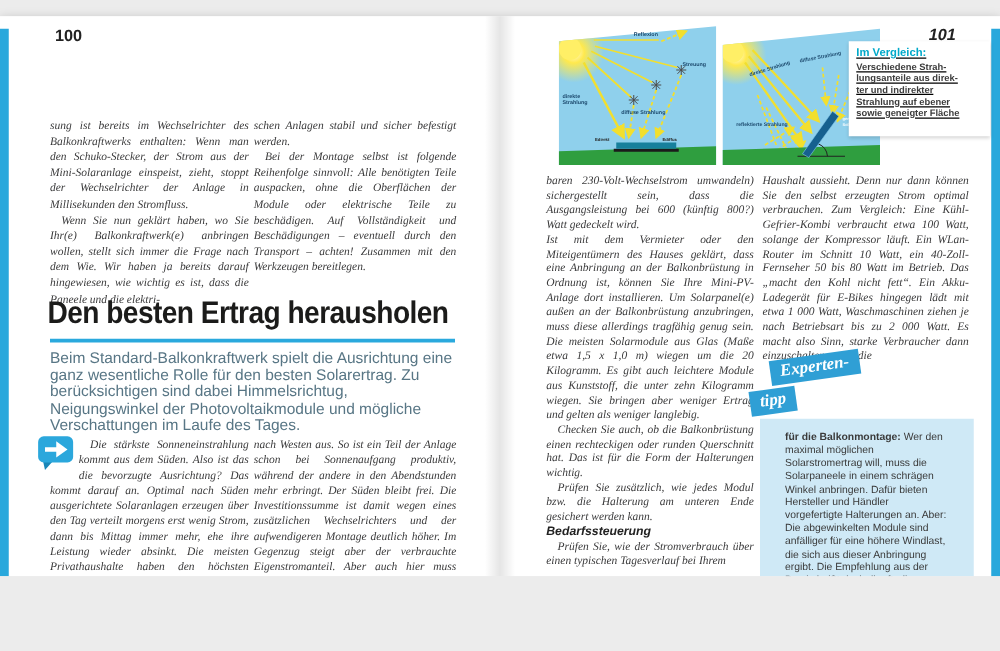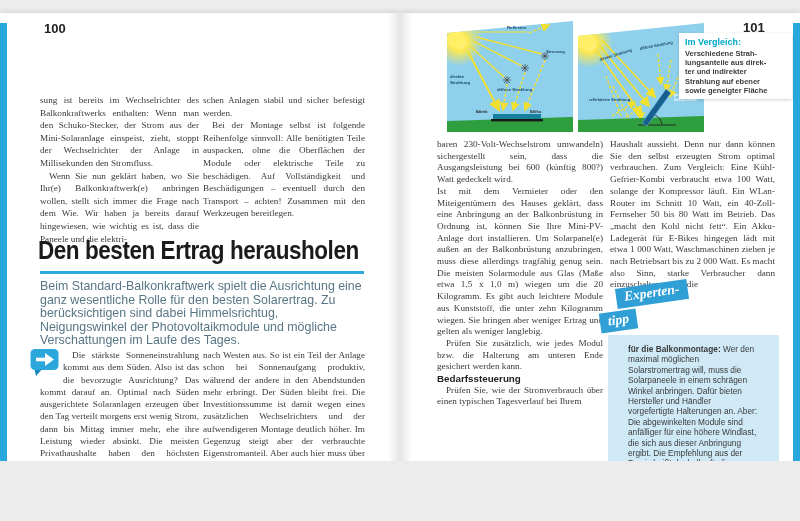--- a/index.html
+++ b/index.html
@@ -9,43 +9,43 @@
   .page{position:absolute;top:0;height:494px;background:#fff;}
   .page.left{left:0;width:400px;}
   .page.right{left:400px;width:400px;}
   .gutter{position:absolute;left:388px;top:0;width:24px;height:494px;
           background:linear-gradient(to right,rgba(0,0,0,0) 0%,rgba(0,0,0,.10) 50%,rgba(0,0,0,0) 100%);}
   .edge-bar{position:absolute;top:10px;width:7px;height:477px;background:#29a8dc;}
   .edge-bar.l{left:0;} .edge-bar.r{left:793px;}
   .pagenum{position:absolute;font-weight:bold;font-size:13px;color:#222;}
   .abs{position:absolute;}
   .serif{font-family:"Liberation Serif","DejaVu Serif",serif;font-size:9.2px;line-height:12.6px;
-         color:#3a3a3b;text-align:justify;}
+         color:#3a3a3b;text-align:justify;font-style:italic;}
   .serif p{margin:0;}
   .serif p.ind{text-indent:9px;}
   .lp-c1t{left:40px;top:94px;width:159px;}
   .lp-c2t{left:203px;top:94px;width:162px;}
   .big-head{left:38px;top:236px;width:380px;font-weight:bold;font-size:25px;letter-spacing:-0.5px;
             color:#1b1b1a;transform:scaleX(.9);transform-origin:left top;white-space:nowrap;}
   .head-rule{left:40px;top:271px;width:324px;height:2.5px;background:#2aa9dd;}
   .intro{left:40px;top:280px;width:327px;font-size:12.4px;line-height:13.5px;color:#587685;}
   .bubble{left:29px;top:348px;width:31px;height:29px;}
   .lp-c1b{left:40px;top:349px;width:159px;line-height:12.3px;}
   .lp-c1b .floatbox{float:left;width:23px;height:26px;}
   .lp-c2b{left:203px;top:349px;width:162px;line-height:12.3px;}
   .footer{left:40px;top:489px;font-size:9.5px;font-weight:bold;}
   .footer .brand{color:#2aa2cf;} .footer .sep{color:#9a9a9a;margin:0 4px;font-weight:normal;}
   .footer .btitle{color:#3c3c3c;}
   .rp-c1{left:437px;top:139px;width:166px;line-height:11.7px;}
   .rp-c2{left:610px;top:139px;width:165px;line-height:11.7px;}
   .subhead{font-family:"Liberation Sans",sans-serif;font-weight:bold;font-size:9.8px;color:#232323;
            margin:8px 0 3px;text-align:left;}
   .ill{position:absolute;}
-  .cap-box{left:679px;top:33px;width:101px;background:#fff;padding:4px 6px 4px;
-           box-shadow:0 1px 3px rgba(0,0,0,.18);}
+  .cap-box{left:679px;top:33px;width:101px;background:#fff;padding:4px 6px 14px;
+           box-shadow:0 1px 3px rgba(0,0,0,.18);text-decoration:underline;}
   .cap-h{font-weight:bold;font-size:9px;color:#00a9c9;margin:0 0 2px;}
   .cap-b{font-weight:bold;font-size:7.5px;line-height:9.2px;color:#3c3c3c;white-space:pre-line;}
   .ribbon{position:absolute;background:#2f9fd5;color:#fff;font-family:"Liberation Serif",serif;
           font-style:italic;font-weight:bold;font-size:13.5px;padding:1px 8px 3px;transform:rotate(-8deg);}
   .ribbon.one{left:616px;top:284px;} .ribbon.two{left:600px;top:311px;}
   .tipbox{left:608px;top:335px;width:131px;background:#cfe9f6;padding:9px 20px 8px;
           font-size:8.3px;line-height:10.4px;color:#3a3a3a;text-align:left;}
   .tipbox .lead{font-weight:bold;}
   .tip-rule{left:608px;top:466px;width:151px;height:3px;background:#1e95d4;}
   svg text{font-family:"Liberation Sans",sans-serif;font-weight:bold;}
@@ -90,21 +90,21 @@
     <p class="ind">Die stärkste Sonneneinstrahlung kommt aus dem Süden. Also ist das die bevorzugte Ausrichtung? Das kommt darauf an. Optimal nach Süden ausgerichtete Solaranlagen erzeugen über den Tag verteilt morgens erst wenig Strom, dann bis Mittag immer mehr, ehe ihre Leistung wieder absinkt. Die meisten Privathaushalte haben den höchsten Verbrauch aber morgens und abends, nicht mittags. Emsige Nutzer richten ihre Module daher nach Osten und</p>
   </div>
   <div class="abs serif lp-c2b">
     <p>nach Westen aus. So ist ein Teil der Anlage schon bei Sonnenaufgang produktiv, während der andere in den Abendstunden mehr erbringt. Der Süden bleibt frei. Die Investitionssumme ist damit wegen eines zusätzlichen Wechselrichters und der aufwendigeren Montage deutlich höher. Im Gegenzug steigt aber der verbrauchte Eigenstromanteil. Aber auch hier muss über die geeigneten Wechselrichter (die den Gleichstrom aus den PV-Modulen in für Elektrogeräte nutz-</p>
   </div>
 
   <div class="abs footer">
     <span class="brand">Stiftung Warentest</span><span class="sep">|</span><span class="btitle">So funktioniert Photovoltaik</span>
   </div>
 
-  <div class="pagenum" style="left:743px;top:20px;">101</div>
+  <div class="pagenum" style="left:743px;top:20px;font-style:italic;">101</div>
 
   <svg class="ill" style="left:447px;top:20px;" width="126" height="112" viewBox="0 0 126 112">
     <defs>
       <radialGradient id="sun1">
           <stop offset="0" stop-color="#fffbe0"></stop>
         <stop offset="0.35" stop-color="#ffe94d"></stop>
           <stop offset="1" stop-color="#ffe94d" stop-opacity="0"></stop>
         </radialGradient>
       <marker id="ah1" markerWidth="7" markerHeight="7" refX="5" refY="3" orient="auto">
         <path d="M0,0 L6,3 L0,6 z" fill="#f2df2e"></path>
@@ -204,20 +204,21 @@
     <div class="cap-b">Verschiedene Strah-
 lungsanteile aus direk-
 ter und indirekter
 Strahlung auf ebener
 sowie geneigter Fläche</div>
   </div>
 
   <div class="abs serif rp-c1">
     <p>baren 230-Volt-Wechselstrom umwandeln) sichergestellt sein, dass die Ausgangsleistung bei 600 (künftig 800?) Watt gedeckelt wird.</p>
     <p>Ist mit dem Vermieter oder den Miteigentümern des Hauses geklärt, dass eine Anbringung an der Balkonbrüstung in Ordnung ist, können Sie Ihre Mini-PV-Anlage dort installieren. Um Solarpanel(e) außen an der Balkonbrüstung anzubringen, muss diese allerdings tragfähig genug sein. Die meisten Solarmodule aus Glas (Maße etwa 1,5 x 1,0 m) wiegen um die 20 Kilogramm. Es gibt auch leichtere Module aus Kunststoff, die unter zehn Kilogramm wiegen. Sie bringen aber weniger Ertrag und gelten als weniger langlebig.</p>
+    <p class="ind">Checken Sie auch, ob die Balkonbrüstung einen rechteckigen oder runden Querschnitt hat. Das ist für die Form der Halterungen wichtig.</p>
     <p class="ind">Prüfen Sie zusätzlich, wie jedes Modul bzw. die Halterung am unteren Ende gesichert werden kann.</p>
     <p class="subhead">Bedarfssteuerung</p>
     <p class="ind">Prüfen Sie, wie der Stromverbrauch über einen typischen Tagesverlauf bei Ihrem</p>
   </div>
   <div class="abs serif rp-c2">
     <p>Haushalt aussieht. Denn nur dann können Sie den selbst erzeugten Strom optimal verbrauchen. Zum Vergleich: Eine Kühl-Gefrier-Kombi verbraucht etwa 100 Watt, solange der Kompressor läuft. Ein WLan-Router im Schnitt 10 Watt, ein 40-Zoll-Fernseher 50 bis 80 Watt im Betrieb. Das „macht den Kohl nicht fett“. Ein Akku-Ladegerät für E-Bikes hingegen lädt mit etwa 1&nbsp;000 Watt, Waschmaschinen ziehen je nach Betriebsart bis zu 2&nbsp;000 Watt. Es macht also Sinn, starke Verbraucher dann einzuschalten, wenn die</p>
   </div>
 
   <div class="ribbon one">Experten-</div>
   <div class="ribbon two">tipp</div>

